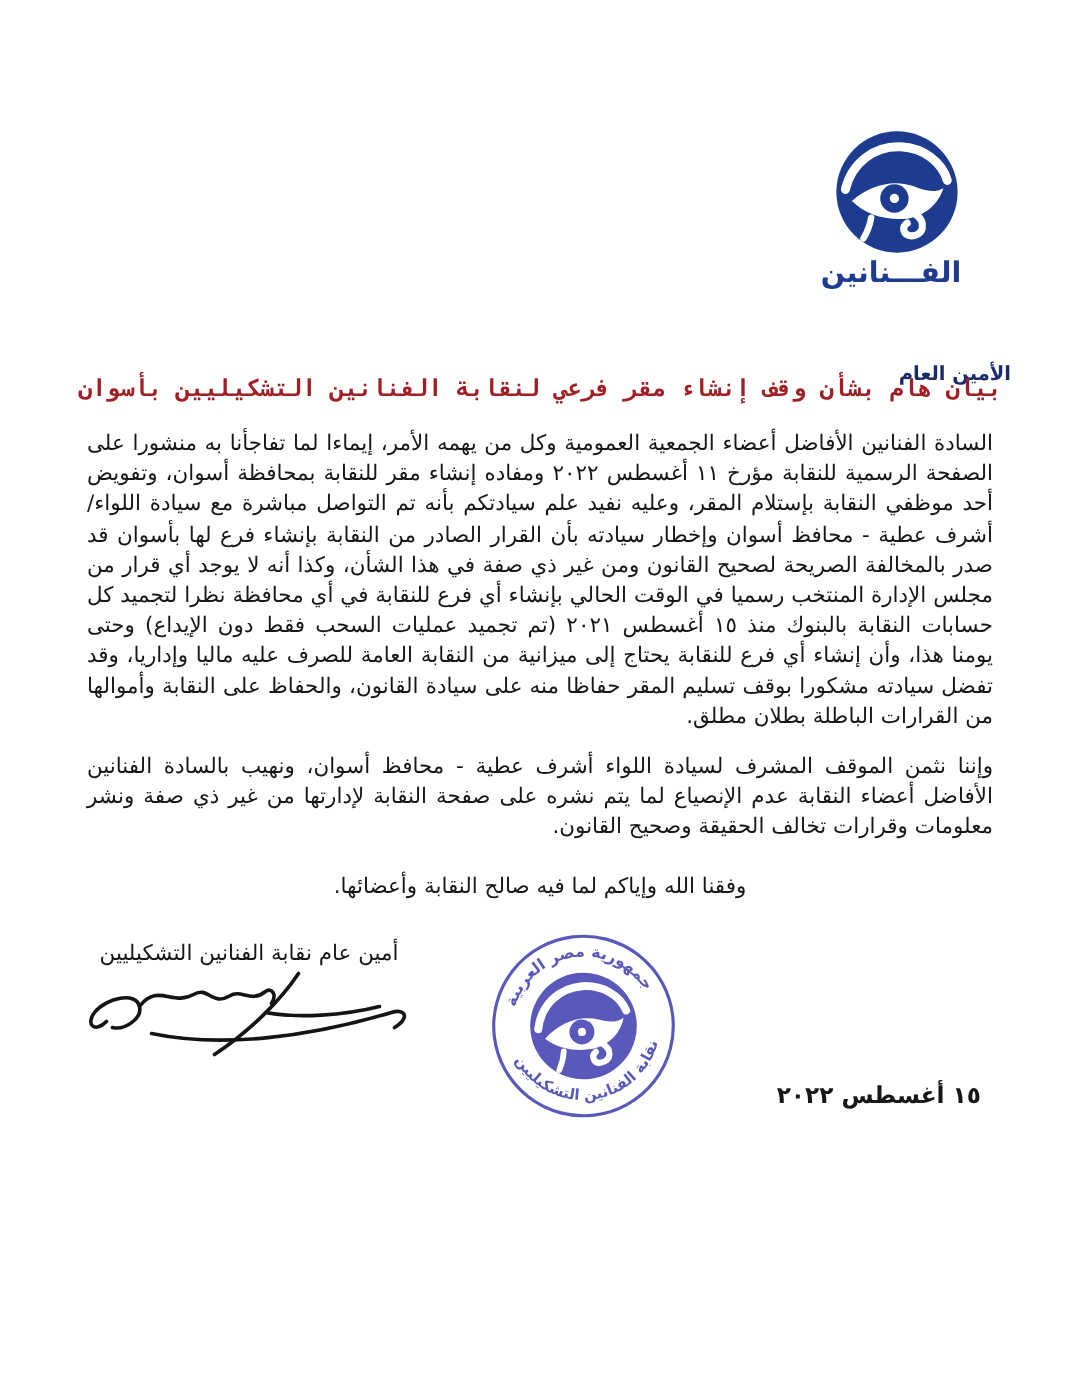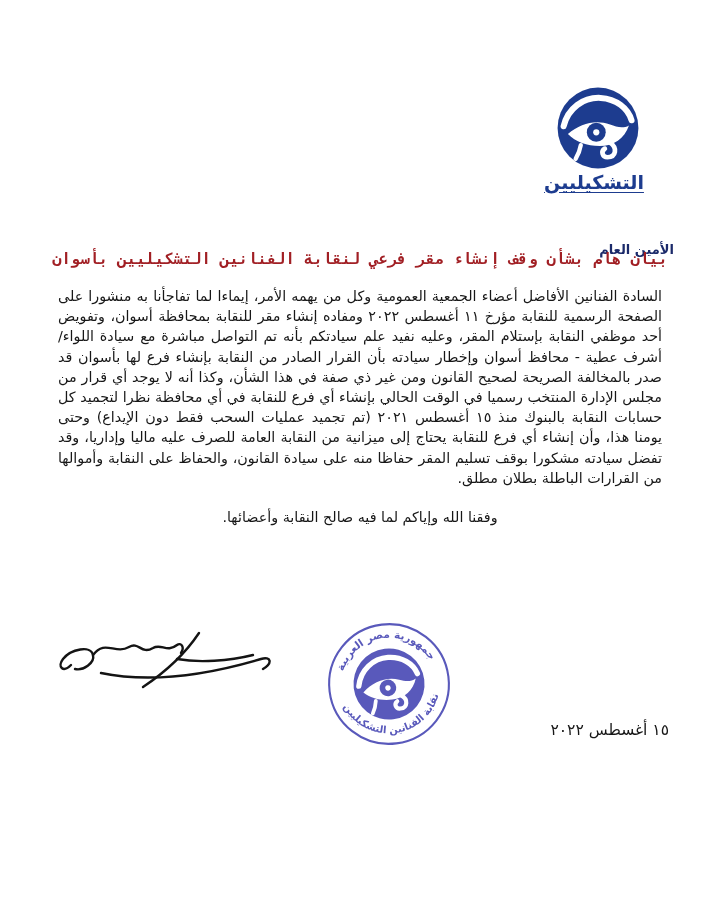--- a/index.html
+++ b/index.html
@@ -65,22 +65,22 @@
     position:absolute;top:621px;left:326px;width:126px;height:126px;
     opacity:0.88;transform:rotate(-7deg);color:var(--ink);
   }
   .stamp text{
     font-family:"DejaVu Sans",sans-serif;font-weight:bold;
     fill:var(--ink);
   }
 
   
   .doc-date{
-    position:absolute;top:721px;right:51px;
-    direction:rtl;font-size:15.5px;font-weight:normal;color:var(--text);
+    position:absolute;top:721px;right:66px;
+    direction:rtl;font-size:15.5px;font-weight:bold;color:var(--text);
   }
 </style>
 </head>
 <body>
 
 <svg class="defs-holder" aria-hidden="true">
   <symbol id="eye-sym" viewBox="0 0 100 100">
     <circle cx="50" cy="50" r="47" fill="currentColor"></circle>
     <path d="M10,48 C15,27 33,14 53,15 C71,16 85,27 89,41" stroke="#fff" stroke-width="7" fill="none" stroke-linecap="round"></path>
     <path d="M15,57 C30,44 48,40 64,46 C72,49 79,51 86,47 C81,62 68,71 52,71 C37,71 24,66 15,57 Z" fill="#fff"></path>
@@ -92,32 +92,34 @@
 </svg>
 
 <div>
 
   <div class="eye-logo">
     <svg viewBox="0 0 100 100" width="86" height="86">
       <use href="#eye-sym"></use>
     </svg>
   </div>
   <div class="wordmark">
-    <div class="wm3">التشكيليين</div>
+    <div class="wm2">الفـــنانين</div>
   </div>
   <div class="logo-subtitle">الأمين العام</div>
 
   <div class="doc-title">بيان هام بشأن وقف إنشاء مقر فرعي لنقابة الفنانين التشكيليين بأسوان</div>
 
   <div class="content">
     <p>السادة الفنانين الأفاضل أعضاء الجمعية العمومية وكل من يهمه الأمر، إيماءا لما تفاجأنا به منشورا على الصفحة الرسمية للنقابة مؤرخ ١١ أغسطس ٢٠٢٢ ومفاده إنشاء مقر للنقابة بمحافظة أسوان، وتفويض أحد موظفي النقابة بإستلام المقر، وعليه نفيد علم سيادتكم بأنه تم التواصل مباشرة مع سيادة اللواء/ أشرف عطية - محافظ أسوان وإخطار سيادته بأن القرار الصادر من النقابة بإنشاء فرع لها بأسوان قد صدر بالمخالفة الصريحة لصحيح القانون ومن غير ذي صفة في هذا الشأن، وكذا أنه لا يوجد أي قرار من مجلس الإدارة المنتخب رسميا في الوقت الحالي بإنشاء أي فرع للنقابة في أي محافظة نظرا لتجميد كل حسابات النقابة بالبنوك منذ ١٥ أغسطس ٢٠٢١ (تم تجميد عمليات السحب فقط دون الإيداع) وحتى يومنا هذا، وأن إنشاء أي فرع للنقابة يحتاج إلى ميزانية من النقابة العامة للصرف عليه ماليا وإداريا، وقد تفضل سيادته مشكورا بوقف تسليم المقر حفاظا منه على سيادة القانون، والحفاظ على النقابة وأموالها من القرارات الباطلة بطلان مطلق.</p>
+    <p>وإننا نثمن الموقف المشرف لسيادة اللواء أشرف عطية - محافظ أسوان، ونهيب بالسادة الفنانين الأفاضل أعضاء النقابة عدم الإنصياع لما يتم نشره على صفحة النقابة لإدارتها من غير ذي صفة ونشر معلومات وقرارات تخالف الحقيقة وصحيح القانون.</p>
     <p class="closing">وفقنا الله وإياكم لما فيه صالح النقابة وأعضائها.</p>
   </div>
 
   <div class="sig-block">
+    <div class="sig-title">أمين عام نقابة الفنانين التشكيليين</div>
     <svg class="sig-svg" width="235" height="62" viewBox="0 0 235 62">
       <g stroke="#141414" stroke-width="2.4" fill="none" stroke-linecap="round">
         <path d="M22,36 C14,44 8,38 14,30 C22,20 42,16 44,26 C46,34 34,42 26,40"></path>
         <path d="M44,26 C56,10 66,26 80,18 C90,12 92,26 104,19 C112,14 118,24 128,16 C132,13 136,18 132,24"></path>
         <path d="M150,4 C138,22 118,42 94,58"></path>
         <path d="M52,44 C100,54 158,46 212,30 C222,27 224,34 214,40"></path>
         <path d="M128,30 C150,34 180,32 204,26"></path>
       </g>
     </svg>
   </div>

